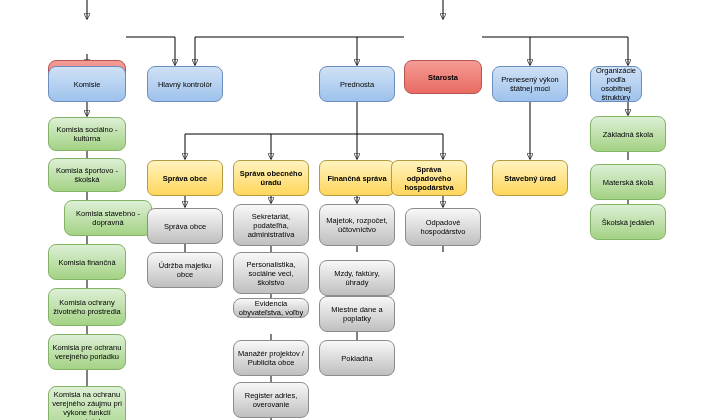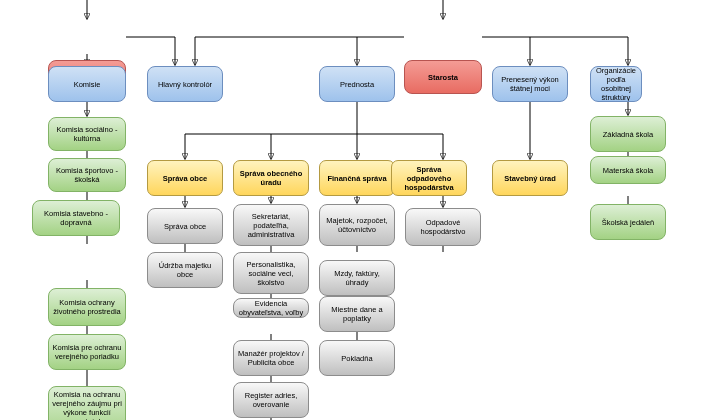--- a/index.html
+++ b/index.html
@@ -83,33 +83,34 @@
   <div class="node red" style="left:404px;top:20px;width:78px;height:34px">Starosta</div>
 
   <div class="node blue" style="left:48px;top:66px;width:78px;height:36px">Komisie</div>
   <div class="node blue" style="left:147px;top:66px;width:76px;height:36px">Hlavný kontrolór</div>
   <div class="node blue" style="left:319px;top:66px;width:76px;height:36px">Prednosta</div>
   <div class="node blue" style="left:492px;top:66px;width:76px;height:36px">Prenesený výkon štátnej moci</div>
   <div class="node blue" style="left:590px;top:66px;width:52px;height:36px">Organizácie podľa osobitnej štruktúry</div>
 
   <div class="node green" style="left:48px;top:117px;width:78px;height:34px">Komisia sociálno - kultúrna</div>
   <div class="node green" style="left:48px;top:158px;width:78px;height:34px">Komisia športovo - školská</div>
-  <div class="node green" style="left:32px;top:200px;width:88px;height:36px">Komisia stavebno - dopravná</div>
+  <div class="node green" style="left:64px;top:200px;width:88px;height:36px">Komisia stavebno - dopravná</div>
+  <div class="node green" style="left:48px;top:244px;width:78px;height:36px">Komisia finančná</div>
   <div class="node green" style="left:48px;top:288px;width:78px;height:38px">Komisia ochrany životného prostredia</div>
   <div class="node green" style="left:48px;top:334px;width:78px;height:36px">Komisia pre ochranu verejného poriadku</div>
   <div class="node green" style="left:48px;top:386px;width:78px;height:52px;align-items:flex-start;padding-top:3px">Komisia na ochranu verejného záujmu pri výkone funkcií verejných</div>
 
   <div class="node yellow" style="left:147px;top:160px;width:76px;height:36px">Správa obce</div>
   <div class="node yellow" style="left:233px;top:160px;width:76px;height:36px">Správa obecného úradu</div>
   <div class="node yellow" style="left:319px;top:160px;width:76px;height:36px">Finančná správa</div>
   <div class="node yellow" style="left:391px;top:160px;width:76px;height:36px">Správa odpadového hospodárstva</div>
   <div class="node yellow" style="left:492px;top:160px;width:76px;height:36px">Stavebný úrad</div>
 
   <div class="node green" style="left:590px;top:116px;width:76px;height:36px">Základná škola</div>
-  <div class="node green" style="left:590px;top:156px;width:76px;height:28px">Materská škola</div>
+  <div class="node green" style="left:590px;top:164px;width:76px;height:36px">Materská škola</div>
   <div class="node green" style="left:590px;top:204px;width:76px;height:36px">Školská jedáleň</div>
 
   <div class="node gray" style="left:147px;top:208px;width:76px;height:36px">Správa obce</div>
   <div class="node gray" style="left:147px;top:252px;width:76px;height:36px">Údržba majetku obce</div>
 
   <div class="node gray" style="left:233px;top:204px;width:76px;height:42px">Sekretariát, podateľňa, administratíva</div>
   <div class="node gray" style="left:233px;top:252px;width:76px;height:42px">Personalistika, sociálne veci, školstvo</div>
   <div class="node gray" style="left:233px;top:298px;width:76px;height:20px">Evidencia obyvateľstva, voľby</div>
   <div class="node gray" style="left:233px;top:340px;width:76px;height:36px">Manažér projektov / Publicita obce</div>
   <div class="node gray" style="left:233px;top:382px;width:76px;height:36px">Register adries, overovanie</div>

